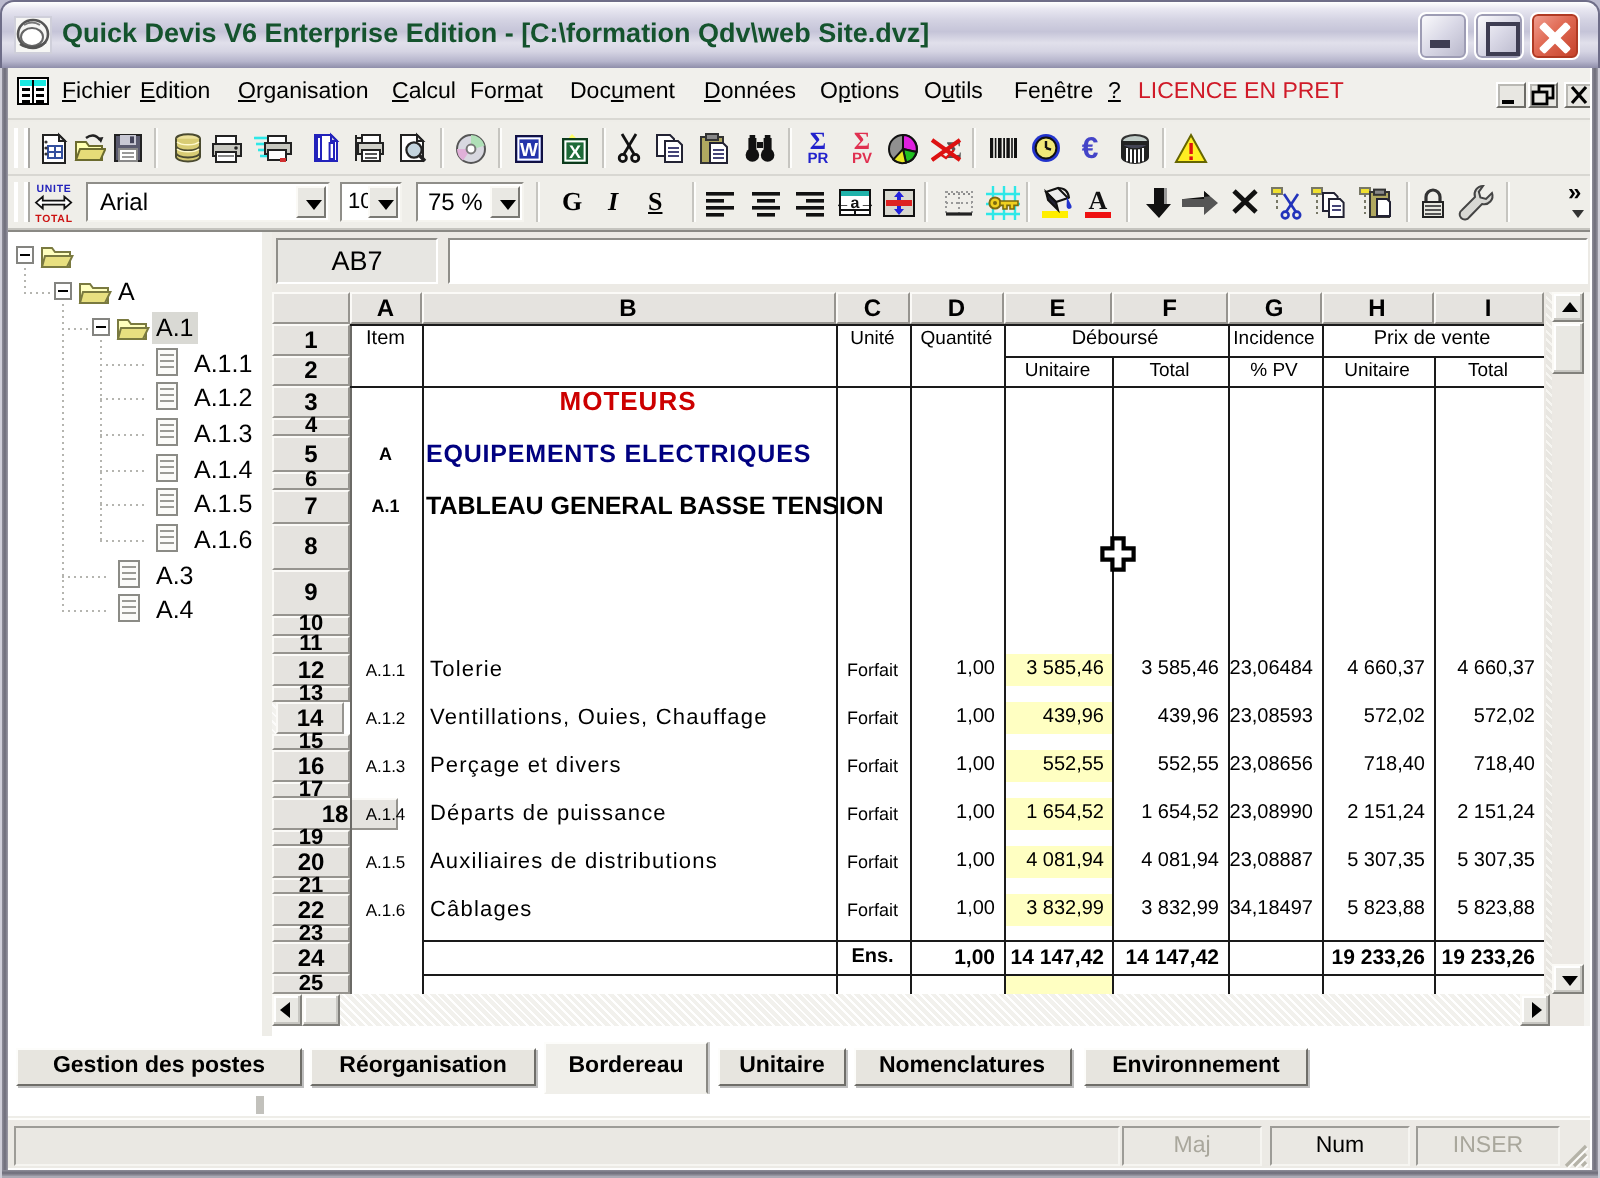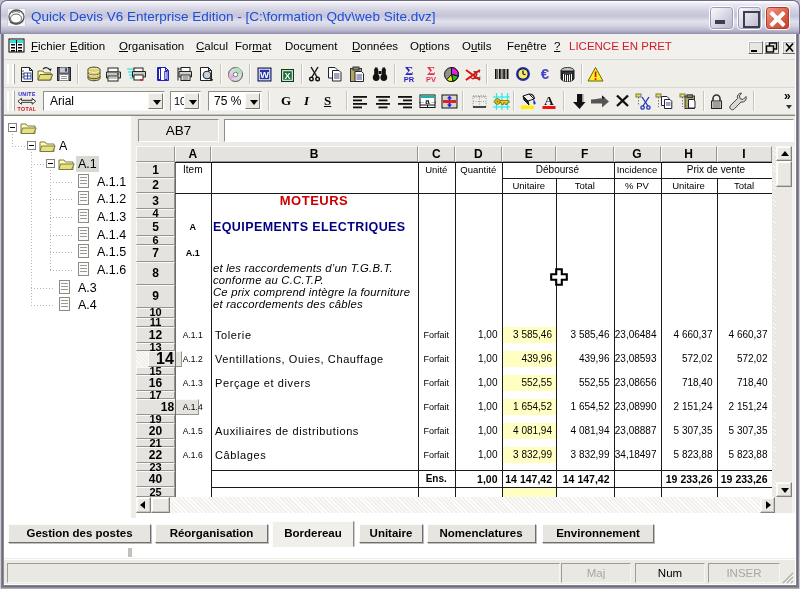--- a/index.html
+++ b/index.html
@@ -5,21 +5,21 @@
 * { margin:0; padding:0; box-sizing:border-box; }
 html,body { width:800px; height:589px; overflow:hidden; }
 body { font-family:"Liberation Sans", sans-serif; position:relative; background:#BCBBCF; }
 .abs { position:absolute; }
 
 
 #titlebar { left:0; top:0; width:800px; height:34px;
   background:linear-gradient(to bottom,#ffffff 0%,#e9e8f2 10%,#d3d2e2 28%,#c5c4d8 45%,#e1e0eb 62%,#d5d4e3 75%,#b6b5cc 90%,#8f8eaa 100%);
   border-radius:7px 7px 0 0; border-top:1px solid #6e6d88; border-left:1px solid #6e6d88; border-right:1px solid #6e6d88; }
 #title-ico { left:7px; top:8px; width:19px; height:19px; background:#f6f6f4; border:1px solid #cfcfda; }
-#title-txt { left:31px; top:9px; font-size:13.5px; font-weight:normal; color:#1d4ed8; letter-spacing:0px; white-space:nowrap; }
+#title-txt { left:31px; top:9px; font-size:13.5px; font-weight:bold; color:#14532d; letter-spacing:0px; white-space:nowrap; }
 .tbtn { top:6px; width:25px; height:24px; border-radius:4px; border:1px solid #fff;
   background:linear-gradient(135deg,#fdfdfe 0%,#d9d8e6 50%,#b6b5c9 100%); box-shadow:inset 0 0 0 1px #9d9cb4; }
 #btn-min { left:709px; } #btn-max { left:737px; }
 #btn-close { left:765px; background:linear-gradient(135deg,#f2a396 0%,#e06a54 45%,#c33f28 100%); box-shadow:inset 0 0 0 1px #b03a24; }
 #btn-min::after { content:""; position:absolute; left:5px; bottom:5px; width:10px; height:4px; background:#3e3d52; }
 #btn-max::after { content:""; position:absolute; left:5px; top:4px; width:13px; height:13px; border:2px solid #3e3d52; background:transparent; }
 #btn-close::before,#btn-close::after { content:""; position:absolute; left:2px; top:10px; width:19px; height:4px; background:#fff; border-radius:1px; }
 #btn-close::before { transform:rotate(45deg); } #btn-close::after { transform:rotate(-45deg); }
 
 #winbody { left:0px; top:34px; width:800px; height:551px; background:#eeede8; border-left:4px solid #bcbbcf; border-right:4px solid #bcbbcf; border-bottom:4px solid #bcbbcf; }
@@ -547,31 +547,31 @@
 <div class="hcell rn" style="left:0;top:63px;width:39px;height:9px;line-height:7px;font-size:11px">4</div>
 <div class="hcell rn" style="left:0;top:72px;width:39px;height:18px;line-height:16px;font-size:12px">5</div>
 <div class="hcell rn" style="left:0;top:90px;width:39px;height:9px;line-height:7px;font-size:11px">6</div>
 <div class="hcell rn" style="left:0;top:99px;width:39px;height:16.5px;line-height:14.5px;font-size:12px">7</div>
 <div class="hcell rn" style="left:0;top:115.5px;width:39px;height:23px;line-height:21px;font-size:12px">8</div>
 <div class="hcell rn" style="left:0;top:138.5px;width:39px;height:23.5px;line-height:21.5px;font-size:12px">9</div>
 <div class="hcell rn" style="left:0;top:162px;width:39px;height:9.5px;line-height:7.5px;font-size:11px">10</div>
 <div class="hcell rn" style="left:0;top:171.5px;width:39px;height:9px;line-height:7px;font-size:11px">11</div>
 <div class="hcell rn" style="left:0;top:180.5px;width:39px;height:16px;line-height:14px;font-size:12px">12</div>
 <div class="hcell rn" style="left:0;top:196.5px;width:39px;height:8px;line-height:6px;font-size:11px">13</div>
-<div class="hcell rn" style="left:12px;top:204.5px;width:34px;height:16px;line-height:14px;font-size:16px">14</div>
+<div class="hcell rn" style="left:2px;top:204.5px;width:34px;height:16px;line-height:14px;font-size:12px">14</div>
 <div class="hcell rn" style="left:0;top:220.5px;width:39px;height:8px;line-height:6px;font-size:11px">15</div>
 <div class="hcell rn" style="left:0;top:228.5px;width:39px;height:16px;line-height:14px;font-size:12px">16</div>
 <div class="hcell rn" style="left:0;top:244.5px;width:39px;height:8px;line-height:6px;font-size:11px">17</div>
 <div class="hcell rn" style="left:0;top:252.5px;width:63px;height:16px;line-height:14px;font-size:12px">18</div>
 <div class="hcell rn" style="left:0;top:268.5px;width:39px;height:8px;line-height:6px;font-size:11px">19</div>
 <div class="hcell rn" style="left:0;top:276.5px;width:39px;height:16px;line-height:14px;font-size:12px">20</div>
 <div class="hcell rn" style="left:0;top:292.5px;width:39px;height:8px;line-height:6px;font-size:11px">21</div>
 <div class="hcell rn" style="left:0;top:300.5px;width:39px;height:16px;line-height:14px;font-size:12px">22</div>
 <div class="hcell rn" style="left:0;top:316.5px;width:39px;height:8px;line-height:6px;font-size:11px">23</div>
-<div class="hcell rn" style="left:0;top:324.5px;width:39px;height:16px;line-height:14px;font-size:12px">40</div>
+<div class="hcell rn" style="left:0;top:324.5px;width:39px;height:16px;line-height:14px;font-size:12px">24</div>
 <div class="hcell rn" style="left:0;top:340.5px;width:39px;height:10.5px;line-height:8.5px;font-size:11px">25</div>
 <div class="hcell" style="left:0;top:0;width:39px;height:15.5px"></div>
 <div class="hcell" style="left:39px;top:0;width:35.5px;height:15.5px;line-height:14px">A</div>
 <div class="hcell" style="left:74.5px;top:0;width:207px;height:15.5px;line-height:14px">B</div>
 <div class="hcell" style="left:281.5px;top:0;width:37.5px;height:15.5px;line-height:14px">C</div>
 <div class="hcell" style="left:319px;top:0;width:46.5px;height:15.5px;line-height:14px">D</div>
 <div class="hcell" style="left:365.5px;top:0;width:54.5px;height:15.5px;line-height:14px">E</div>
 <div class="hcell" style="left:420px;top:0;width:57.5px;height:15.5px;line-height:14px">F</div>
 <div class="hcell" style="left:477.5px;top:0;width:47px;height:15.5px;line-height:14px">G</div>
 <div class="hcell" style="left:524.5px;top:0;width:56px;height:15.5px;line-height:14px">H</div>
@@ -606,21 +606,21 @@
 <div class="txt ct" style="left:524.5px;top:15.5px;width:111px;height:16.5px;line-height:16.5px;font-size:10px">Prix de vente</div>
 <div class="txt ct " style="left:365.5px;top:32px;width:54.5px;height:15px;line-height:15px;font-size:9.5px">Unitaire</div>
 <div class="txt ct " style="left:420px;top:32px;width:57.5px;height:15px;line-height:15px;font-size:9.5px">Total</div>
 <div class="txt ct " style="left:477.5px;top:32px;width:47px;height:15px;line-height:15px;font-size:9.5px">% PV</div>
 <div class="txt ct " style="left:524.5px;top:32px;width:56px;height:15px;line-height:15px;font-size:9.5px">Unitaire</div>
 <div class="txt ct " style="left:580.5px;top:32px;width:55px;height:15px;line-height:15px;font-size:9.5px">Total</div>
 <div class="txt ct b" style="left:74.5px;top:47px;width:207px;height:16px;line-height:16px;font-size:13px;letter-spacing:0.5px;color:#cc0000">MOTEURS</div>
 <div class="txt ct b" style="left:39px;top:72px;width:35.5px;height:18px;line-height:18px;font-size:9px">A</div>
 <div class="txt b" style="left:77px;top:72px;height:18px;line-height:18px;font-size:12.5px;letter-spacing:0.4px;color:#000080">EQUIPEMENTS ELECTRIQUES</div>
 <div class="txt ct b" style="left:39px;top:99px;width:35.5px;height:16.5px;line-height:16.5px;font-size:9px">A.1</div>
-<div class="txt" style="left:77px;top:115.5px;font-size:11.3px;font-style:italic;line-height:12.2px;letter-spacing:0.2px">et les raccordements d’un T.G.B.T.<br>conforme au C.C.T.P.<br>Ce prix comprend intègre la fourniture<br>et raccordements des câbles</div>
+<div class="txt b" style="left:77px;top:99px;height:16.5px;line-height:16.5px;font-size:12.5px">TABLEAU GENERAL BASSE TENSION</div>
 <div class="txt ct " style="left:39px;top:180.5px;width:35.5px;height:16px;line-height:16px;font-size:8.5px">A.1.1</div>
 <div class="txt " style="left:79px;top:180.5px;height:16px;line-height:16px;font-size:11px;letter-spacing:0.6px">Tolerie</div>
 <div class="txt ct " style="left:281.5px;top:180.5px;width:37.5px;height:16px;line-height:16px;font-size:9px">Forfait</div>
 <div class="txt rt " style="left:319px;top:180.5px;width:42.5px;height:16px;line-height:16px;font-size:10px">1,00</div>
 <div class="txt rt " style="left:365.5px;top:180.5px;width:50.5px;height:16px;line-height:16px;font-size:10px">3 585,46</div>
 <div class="txt rt " style="left:420px;top:180.5px;width:53.5px;height:16px;line-height:16px;font-size:10px">3 585,46</div>
 <div class="txt rt " style="left:477.5px;top:180.5px;width:43px;height:16px;line-height:16px;font-size:10px">23,06484</div>
 <div class="txt rt " style="left:524.5px;top:180.5px;width:52px;height:16px;line-height:16px;font-size:10px">4 660,37</div>
 <div class="txt rt " style="left:580.5px;top:180.5px;width:51px;height:16px;line-height:16px;font-size:10px">4 660,37</div>
 <div class="txt ct " style="left:39px;top:204.5px;width:35.5px;height:16px;line-height:16px;font-size:8.5px">A.1.2</div>
@@ -635,20 +635,21 @@
 <div class="txt ct " style="left:39px;top:228.5px;width:35.5px;height:16px;line-height:16px;font-size:8.5px">A.1.3</div>
 <div class="txt " style="left:79px;top:228.5px;height:16px;line-height:16px;font-size:11px;letter-spacing:0.6px">Perçage et divers</div>
 <div class="txt ct " style="left:281.5px;top:228.5px;width:37.5px;height:16px;line-height:16px;font-size:9px">Forfait</div>
 <div class="txt rt " style="left:319px;top:228.5px;width:42.5px;height:16px;line-height:16px;font-size:10px">1,00</div>
 <div class="txt rt " style="left:365.5px;top:228.5px;width:50.5px;height:16px;line-height:16px;font-size:10px">552,55</div>
 <div class="txt rt " style="left:420px;top:228.5px;width:53.5px;height:16px;line-height:16px;font-size:10px">552,55</div>
 <div class="txt rt " style="left:477.5px;top:228.5px;width:43px;height:16px;line-height:16px;font-size:10px">23,08656</div>
 <div class="txt rt " style="left:524.5px;top:228.5px;width:52px;height:16px;line-height:16px;font-size:10px">718,40</div>
 <div class="txt rt " style="left:580.5px;top:228.5px;width:51px;height:16px;line-height:16px;font-size:10px">718,40</div>
 <div class="txt ct " style="left:39px;top:252.5px;width:35.5px;height:16px;line-height:16px;font-size:8.5px">A.1.4</div>
+<div class="txt " style="left:79px;top:252.5px;height:16px;line-height:16px;font-size:11px;letter-spacing:0.6px">Départs de puissance</div>
 <div class="txt ct " style="left:281.5px;top:252.5px;width:37.5px;height:16px;line-height:16px;font-size:9px">Forfait</div>
 <div class="txt rt " style="left:319px;top:252.5px;width:42.5px;height:16px;line-height:16px;font-size:10px">1,00</div>
 <div class="txt rt " style="left:365.5px;top:252.5px;width:50.5px;height:16px;line-height:16px;font-size:10px">1 654,52</div>
 <div class="txt rt " style="left:420px;top:252.5px;width:53.5px;height:16px;line-height:16px;font-size:10px">1 654,52</div>
 <div class="txt rt " style="left:477.5px;top:252.5px;width:43px;height:16px;line-height:16px;font-size:10px">23,08990</div>
 <div class="txt rt " style="left:524.5px;top:252.5px;width:52px;height:16px;line-height:16px;font-size:10px">2 151,24</div>
 <div class="txt rt " style="left:580.5px;top:252.5px;width:51px;height:16px;line-height:16px;font-size:10px">2 151,24</div>
 <div class="txt ct " style="left:39px;top:276.5px;width:35.5px;height:16px;line-height:16px;font-size:8.5px">A.1.5</div>
 <div class="txt " style="left:79px;top:276.5px;height:16px;line-height:16px;font-size:11px;letter-spacing:0.6px">Auxiliaires de distributions</div>
 <div class="txt ct " style="left:281.5px;top:276.5px;width:37.5px;height:16px;line-height:16px;font-size:9px">Forfait</div>

